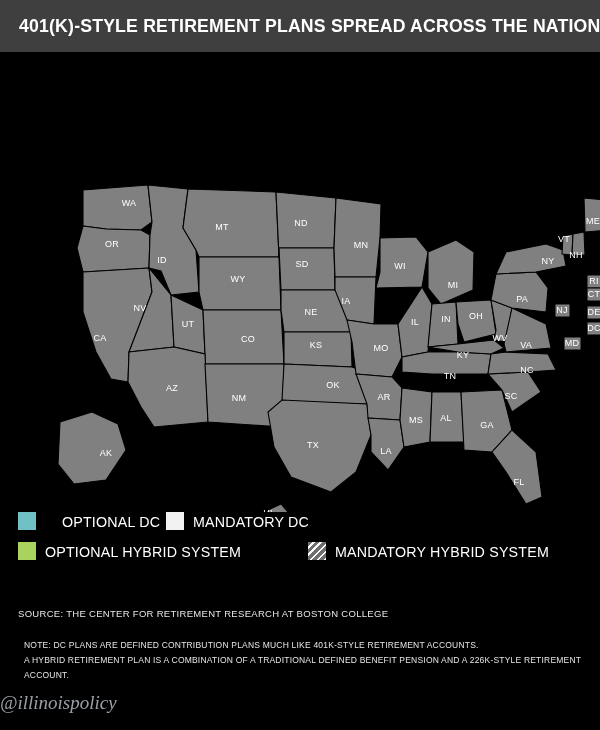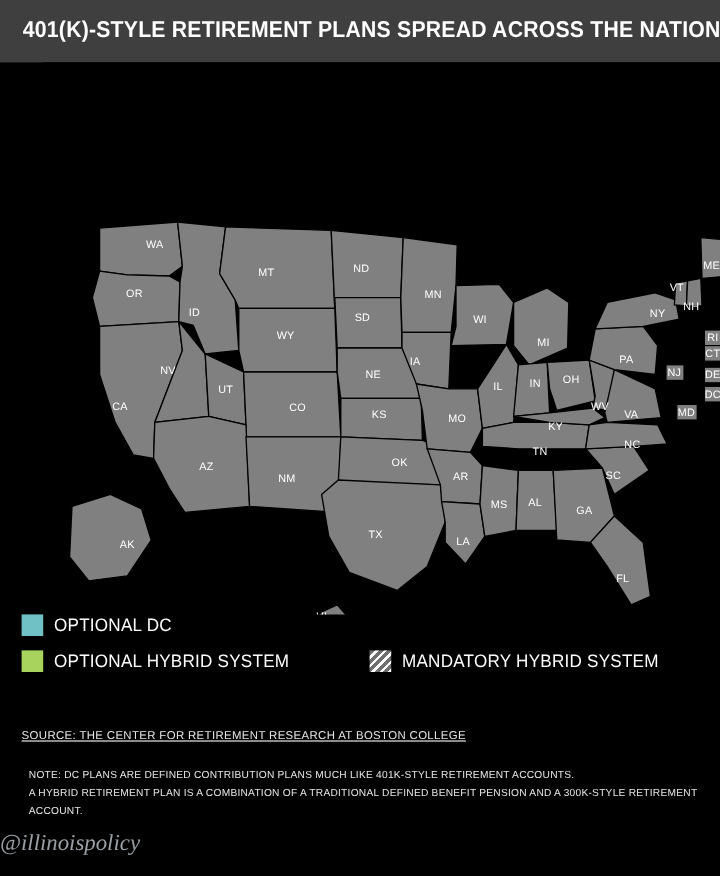--- a/index.html
+++ b/index.html
@@ -79,20 +79,21 @@
     display: flex;
     align-items: center;
     margin-bottom: 12px;
   }
   .legend-item {
     display: flex;
     align-items: center;
   }
   .legend-item.first {
     width: 148px;
+    gap: 17px;
   }
   .legend-item.first-wide {
     width: 290px;
   }
   .swatch {
     width: 18px;
     height: 18px;
     margin-right: 9px;
     flex: none;
   }
@@ -114,21 +115,20 @@
     transform: scaleX(0.95);
     transform-origin: left center;
   }
   .source {
     position: absolute;
     left: 18px;
     top: 608px;
     font-size: 9.5px;
     color: #e6e6e6;
     letter-spacing: 0.3px;
-    text-decoration: underline;
   }
   .note {
     position: absolute;
     left: 24px;
     top: 638px;
     font-size: 8.5px;
     color: #e6e6e6;
     line-height: 15px;
     letter-spacing: 0.2px;
   }
@@ -274,35 +274,39 @@
         </g>
     </svg>
   </div>
 
   <div class="legend">
     <div class="legend-row">
       <div class="legend-item first">
         <span class="swatch sw-optional-dc"></span>
         <span class="legend-label">OPTIONAL DC</span>
       </div>
+      <div class="legend-item">
+        <span class="swatch sw-mandatory-dc"></span>
+        <span class="legend-label">MANDATORY DC</span>
+      </div>
     </div>
     <div class="legend-row">
       <div class="legend-item first-wide">
         <span class="swatch sw-optional-hybrid"></span>
         <span class="legend-label">OPTIONAL HYBRID SYSTEM</span>
       </div>
       <div class="legend-item">
         <span class="swatch sw-mandatory-hybrid"></span>
         <span class="legend-label">MANDATORY HYBRID SYSTEM</span>
       </div>
     </div>
   </div>
 
   <div class="source">SOURCE: THE CENTER FOR RETIREMENT RESEARCH AT BOSTON COLLEGE</div>
 
   <div class="note">
     <div>NOTE: DC PLANS ARE DEFINED CONTRIBUTION PLANS MUCH LIKE 401K-STYLE RETIREMENT ACCOUNTS.</div>
-    <div>A HYBRID RETIREMENT PLAN IS A COMBINATION OF A TRADITIONAL DEFINED BENEFIT PENSION AND A 300K-STYLE RETIREMENT ACCOUNT.</div>
+    <div>A HYBRID RETIREMENT PLAN IS A COMBINATION OF A TRADITIONAL DEFINED BENEFIT PENSION AND A 226K-STYLE RETIREMENT ACCOUNT.</div>
   </div>
 
   <div class="handle">@illinoispolicy</div>
 
 </div>
 
 </body></html>

